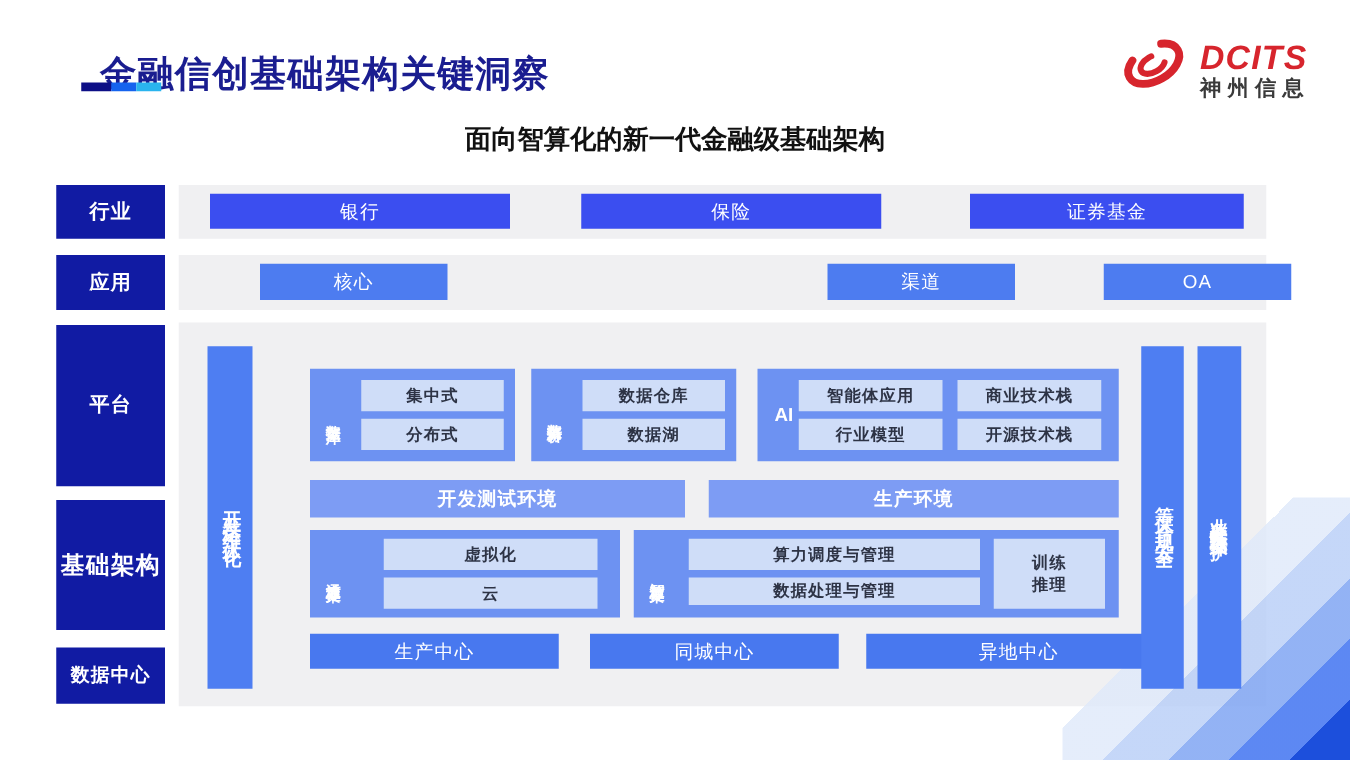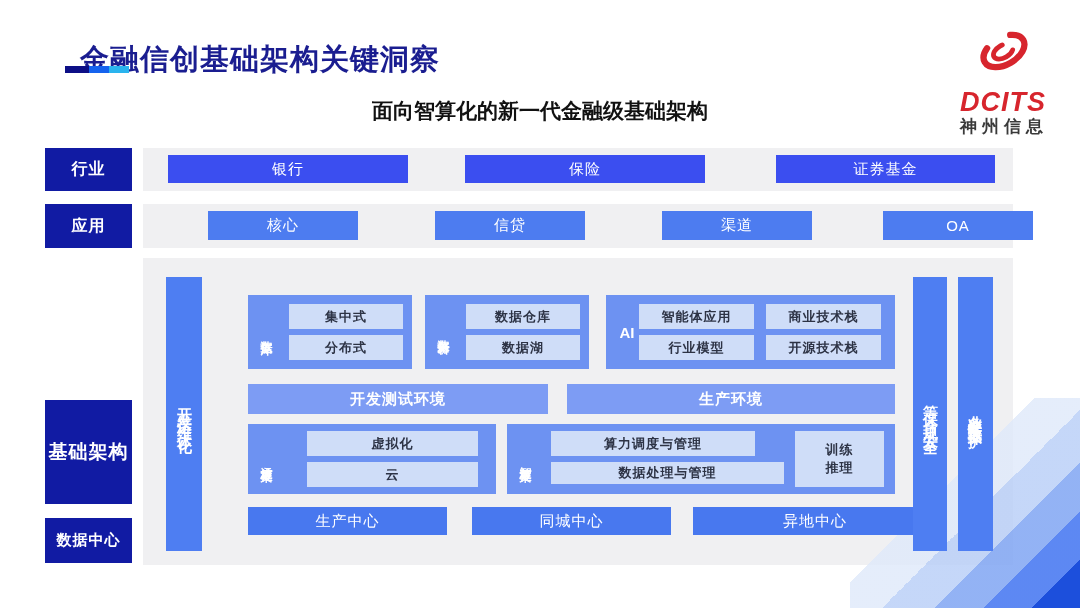--- a/index.html
+++ b/index.html
@@ -6,21 +6,21 @@
   .page{
     position:relative;width:1080px;height:608px;background:#ffffff;overflow:hidden;
     font-family:"Liberation Sans","DejaVu Sans",sans-serif;
   }
   
   .title{position:absolute;left:64px;top:24px;margin:16px;font-size:29px;font-weight:bold;color:#1a1d90;letter-spacing:1px;}
   .title-underline{position:absolute;left:65px;top:66px;width:64px;height:7px;display:flex;}
   .title-underline .s1{width:24px;background:#0d0f86;}
   .title-underline .s2{width:20px;background:#1563ee;}
   .title-underline .s3{width:20px;background:#2ab4ee;}
-  .logo{position:absolute;right:32px;top:22px;display:flex;align-items:center;gap:8px;flex-direction:column;}
+  .logo{position:absolute;right:32px;top:22px;display:flex;align-items:flex-end;gap:8px;}
   .logo-text{display:flex;flex-direction:column;line-height:1.05;}
   .logo-brand{color:#d7252d;font-weight:bold;font-style:italic;font-size:27px;letter-spacing:1px;}
   .logo-company{color:#3a3a3a;font-weight:bold;font-size:17px;letter-spacing:5px;margin-top:2px;}
   .subtitle{position:absolute;left:0;top:97px;width:1080px;text-align:center;font-size:21px;font-weight:bold;color:#111111;}
   
   .strip{position:absolute;left:143px;width:870px;background:#f0f0f2;}
   
   .side-label{
     position:absolute;left:45px;width:87px;background:#111ba3;color:#fff;
     display:flex;align-items:center;justify-content:center;font-size:16px;font-weight:bold;letter-spacing:1px;
@@ -92,29 +92,29 @@
   <div class="subtitle">面向智算化的新一代金融级基础架构</div>
 
   <div class="strip" style="top:148px;height:43px"></div>
   <div class="strip" style="top:204px;height:44px"></div>
   <div class="strip" style="top:258px;height:307px"></div>
 
   <div class="corner-decoration"></div>
 
   <div class="side-label" style="top:148px;height:43px">行业</div>
   <div class="side-label" style="top:204px;height:44px">应用</div>
+  <div class="side-label" style="top:260px;height:129px">平台</div>
   <div class="side-label" style="top:400px;height:104px;font-size:19px">基础架构</div>
   <div class="side-label" style="top:518px;height:45px;font-size:15px">数据中心</div>
 
   <div class="btn btn-industry" style="left:168px;width:240px">银行</div>
   <div class="btn btn-industry" style="left:465px;width:240px">保险</div>
   <div class="btn btn-industry" style="left:776px;width:219px">证券基金</div>
 
   <div class="btn btn-app" style="left:168px;width:150px">核心</div>
-  <div class="btn btn-app" style="left:395px;width:150px">信贷</div>
   <div class="btn btn-app" style="left:622px;width:150px">渠道</div>
   <div class="btn btn-app" style="left:843px;width:150px">OA</div>
 
   <div class="vbar" style="left:166px;width:36px">开发运维一体化</div>
 
   <div class="panel" style="left:425px;top:295px;width:164px;height:74px">
     <div class="vlabel">数据分析</div>
     <div class="chip" style="left:41px;top:9px;width:114px;height:25px">数据仓库</div>
     <div class="chip" style="left:41px;top:40px;width:114px;height:25px">数据湖</div>
   </div>
@@ -137,21 +137,21 @@
   <div class="env-bar" style="left:567px;width:328px">生产环境</div>
 
   <div class="panel" style="left:248px;top:424px;width:248px;height:70px">
     <div class="vlabel">通算框架</div>
     <div class="chip" style="left:59px;top:7px;width:171px;height:25px">虚拟化</div>
     <div class="chip" style="left:59px;top:38px;width:171px;height:25px">云</div>
   </div>
 
   <div class="panel" style="left:507px;top:424px;width:388px;height:70px">
     <div class="vlabel">智算框架</div>
-    <div class="chip" style="left:44px;top:7px;width:204px;height:25px">算力调度与管理</div>
+    <div class="chip" style="left:44px;top:7px;width:233px;height:25px">算力调度与管理</div>
     <div class="chip" style="left:44px;top:38px;width:233px;height:22px">数据处理与管理</div>
     <div class="chip" style="left:288px;top:7px;width:89px;height:56px;flex-direction:column">
       <span>训练</span>
       <span>推理</span>
     </div>
   </div>
 
   <div class="btn btn-center" style="left:248px;width:199px">生产中心</div>
   <div class="btn btn-center" style="left:472px;width:199px">同城中心</div>
   <div class="btn btn-center" style="left:693px;width:244px">异地中心</div>

